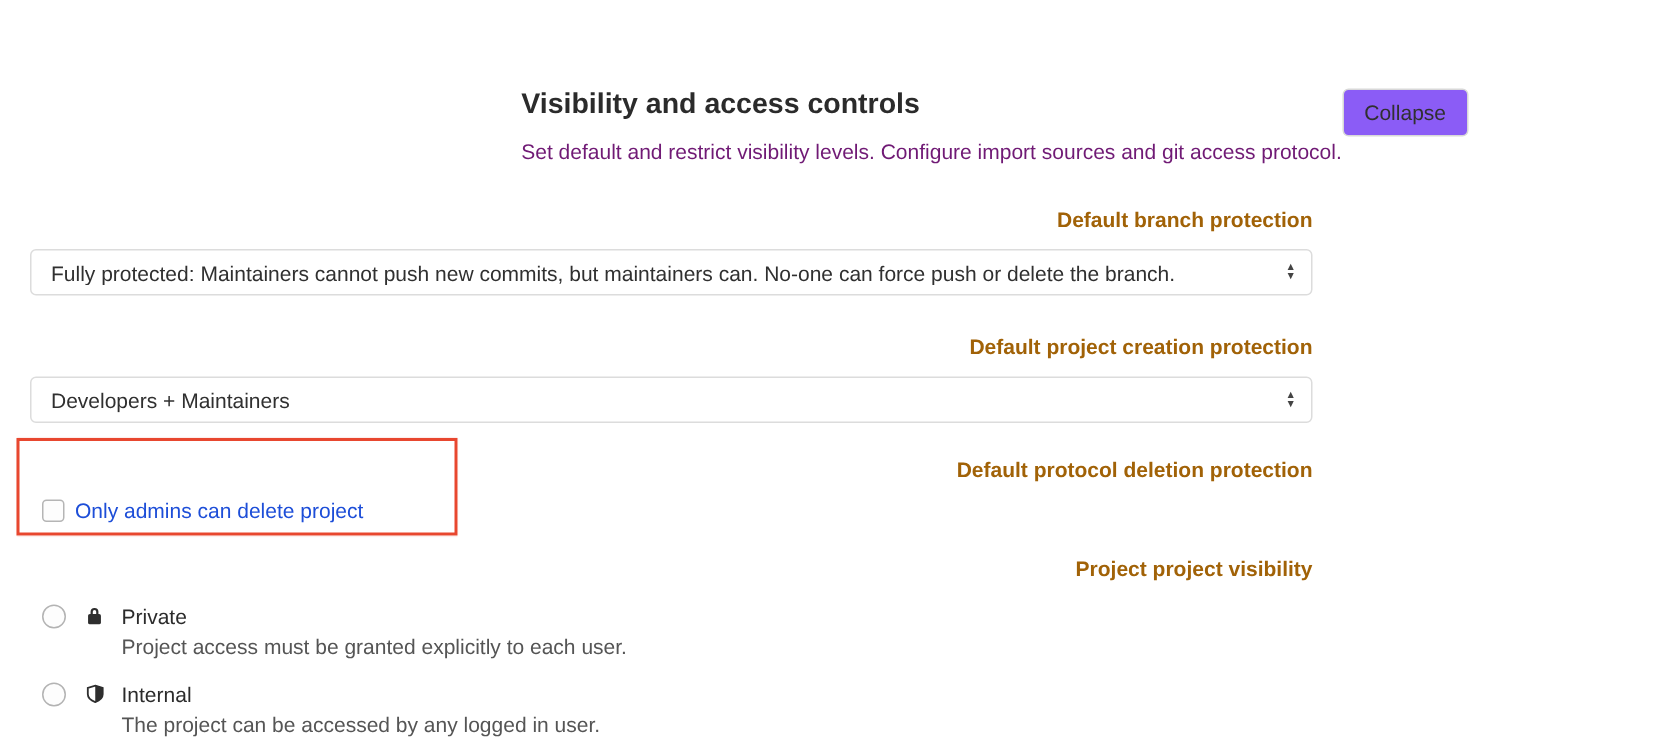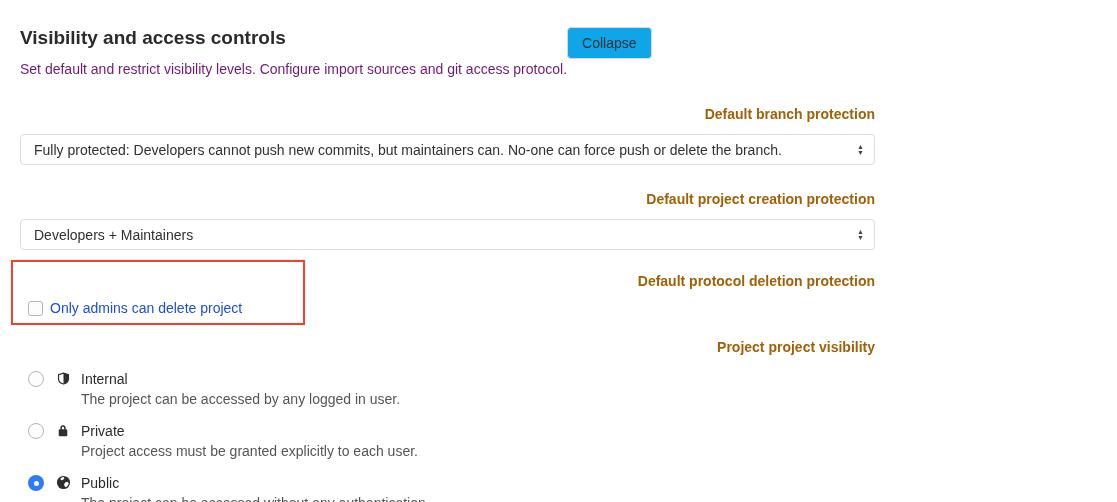--- a/index.html
+++ b/index.html
@@ -5,25 +5,25 @@
   * { margin: 0; padding: 0; box-sizing: border-box; }
   html, body { background: #ffffff; }
   body {
     width: 1117px; height: 502px; overflow: hidden; position: relative;
     font-family: "Liberation Sans", "DejaVu Sans", sans-serif;
     font-size: 14px; color: #333333;
   }
   .page { padding: 26px 0 0 20px; }
 
   
-  .header-row { width: 959px; display: flex; justify-content: flex-start; align-items: flex-start; }
+  .header-row { width: 959px; display: flex; justify-content: flex-end; align-items: flex-start; margin-top: 32px; }
   .page-title { font-size: 19px; font-weight: 700; color: #2b2b2b; line-height: 24px; }
   .page-subtitle { margin-top: 10px; font-size: 14px; color: #701a75; line-height: 18px; }
   .collapse-btn {
-    background: #0ea5e9; border: 1px solid #d8d8d8; border-radius: 4px;
+    background: #8b5cf6; border: 1px solid #d8d8d8; border-radius: 4px;
     padding: 6px 14px; font-size: 14px; color: #303030; line-height: 18px;
     font-family: inherit; cursor: pointer; margin-top: 1px;
   }
 
   
   .form { width: 855px; }
   .group-label { font-weight: 700; color: #a16207; font-size: 14px; line-height: 19px; text-align: right; }
   .group-branch { margin-top: 27px; }
   .group-creation { margin-top: 25px; }
 
@@ -79,21 +79,21 @@
       <div class="page-subtitle">Set default and restrict visibility levels. Configure import sources and git access protocol.</div>
     </div>
     <button class="collapse-btn">Collapse</button>
   </div>
 
   <div class="form">
 
     <div class="group-branch">
       <div class="group-label">Default branch protection</div>
       <div class="select">
-        <span class="select-text">Fully protected: Developers cannot push new commits, but maintainers can. No-one can force push or delete the branch.</span>
+        <span class="select-text">Fully protected: Maintainers cannot push new commits, but maintainers can. No-one can force push or delete the branch.</span>
         <span class="select-caret">
             <span>▲</span>
             <span>▼</span>
           </span>
       </div>
     </div>
 
     <div class="group-creation">
       <div class="group-label">Default project creation protection</div>
       <div class="select">
@@ -113,42 +113,42 @@
         <span class="checkbox-label">Only admins can delete project</span>
       </div>
     </div>
 
     <div class="group-visibility">
       <div class="group-label">Project project visibility</div>
 
       <div class="radio-row">
         <span class="radio"></span>
         <span class="radio-icon">
+          <svg viewBox="0 0 16 16" width="14" height="15">
+            <path fill="#2e2e2e" d="M5 7V5a3 3 0 0 1 6 0v2h-1.7V5a1.3 1.3 0 0 0-2.6 0v2z"></path>
+            <rect x="3.1" y="6.6" width="9.8" height="7.9" rx="1.4" fill="#2e2e2e"></rect>
+          </svg>
+        </span>
+        <span class="radio-text">
+          <div class="radio-label">Private</div>
+          <div class="radio-desc">Project access must be granted explicitly to each user.</div>
+        </span>
+      </div>
+
+      <div class="radio-row">
+        <span class="radio"></span>
+        <span class="radio-icon">
           <svg viewBox="0 0 16 16" width="13" height="15">
             <path fill="none" stroke="#2e2e2e" stroke-width="1.5" d="M8 1.4 L14.1 3.2 V8.5 C14.1 11.4 11.6 13.6 8 14.8 C4.4 13.6 1.9 11.4 1.9 8.5 V3.2 Z"></path>
             <path fill="#2e2e2e" d="M8 1.4 L14.1 3.2 V8.5 C14.1 11.4 11.6 13.6 8 14.8 Z"></path>
           </svg>
         </span>
         <span class="radio-text">
           <div class="radio-label">Internal</div>
           <div class="radio-desc">The project can be accessed by any logged in user.</div>
-        </span>
-      </div>
-
-      <div class="radio-row">
-        <span class="radio"></span>
-        <span class="radio-icon">
-          <svg viewBox="0 0 16 16" width="14" height="15">
-            <path fill="#2e2e2e" d="M5 7V5a3 3 0 0 1 6 0v2h-1.7V5a1.3 1.3 0 0 0-2.6 0v2z"></path>
-            <rect x="3.1" y="6.6" width="9.8" height="7.9" rx="1.4" fill="#2e2e2e"></rect>
-          </svg>
-        </span>
-        <span class="radio-text">
-          <div class="radio-label">Private</div>
-          <div class="radio-desc">Project access must be granted explicitly to each user.</div>
         </span>
       </div>
 
       <div class="radio-row">
         <span class="radio checked"></span>
         <span class="radio-icon">
           <svg viewBox="0 0 16 16" width="15" height="15">
             <circle cx="8" cy="8" r="7" fill="#2e2e2e"></circle>
             <path fill="#ffffff" d="M4.6 4.1c.9-1.1 2.2-1.8 3.6-2l.7 1.3-1.5 1.9-2 .4z"></path>
             <path fill="#ffffff" d="M9.6 8.1l2.5-1 1.5 1.6c-.3 2-1.7 3.7-3.5 4.4l-1.6-2.4z"></path>

